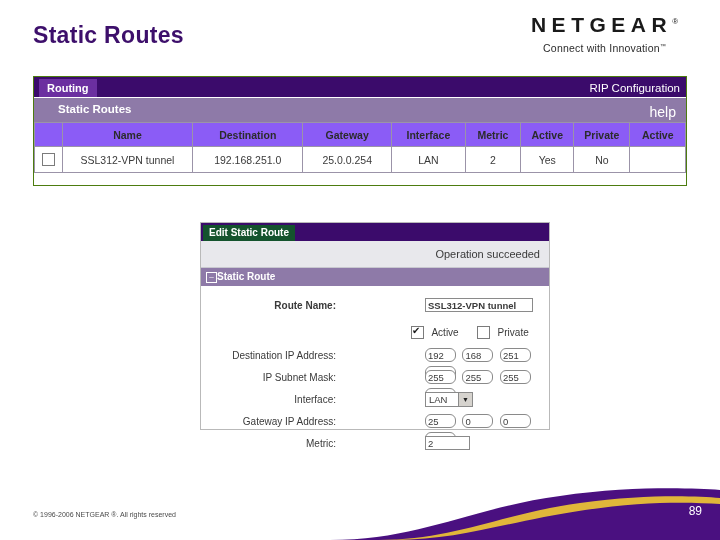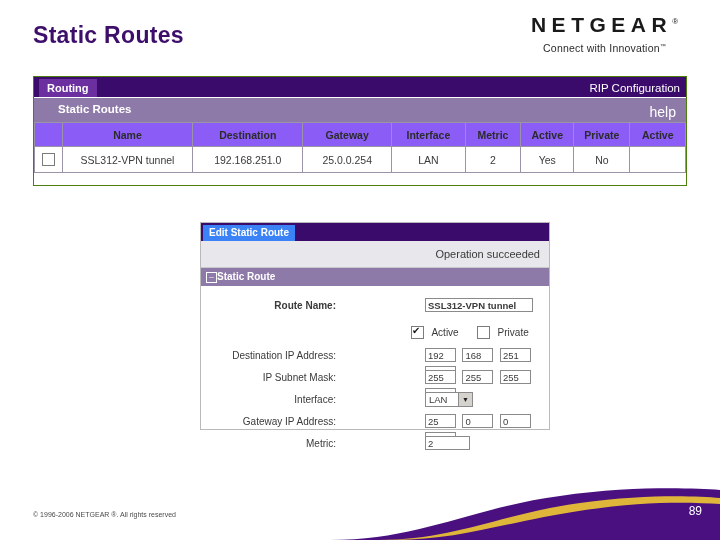--- a/index.html
+++ b/index.html
@@ -171,21 +171,21 @@
     background: #3b0b6b;
     position: relative;
   }
   .edit-tab {
     position: absolute;
     left: 2px;
     top: 2px;
     height: 16px;
     line-height: 16px;
     padding: 0 6px;
-    background: #3b82f6;
+    background: #14532d;
     color: #ffffff;
     font-size: 10px;
     font-weight: bold;
   }
   .edit-status {
     height: 26px;
     background: #e8e8ec;
     border-bottom: 1px solid #c8c8cf;
     position: relative;
     padding-left: 34px;
@@ -255,21 +255,21 @@
     color: #3a3a3a;
     height: 14px;
     line-height: 14px;
     padding: 0 2px;
     display: inline-block;
     vertical-align: top;
     box-sizing: border-box;
     font-family: "Liberation Sans", sans-serif;
   }
   .inp-name { width: 108px; }
-  .inp-oct { width: 31px; margin-right: 2px; }
+  .inp-oct { width: 31px; margin-right: 2px; border-radius: 6px; }
   .inp-metric { width: 45px; }
   .chk {
     width: 11px;
     height: 11px;
     border: 1px solid #7b7b7b;
     background: #ffffff;
     display: inline-block;
     vertical-align: middle;
     position: relative;
     margin-right: 3px;

